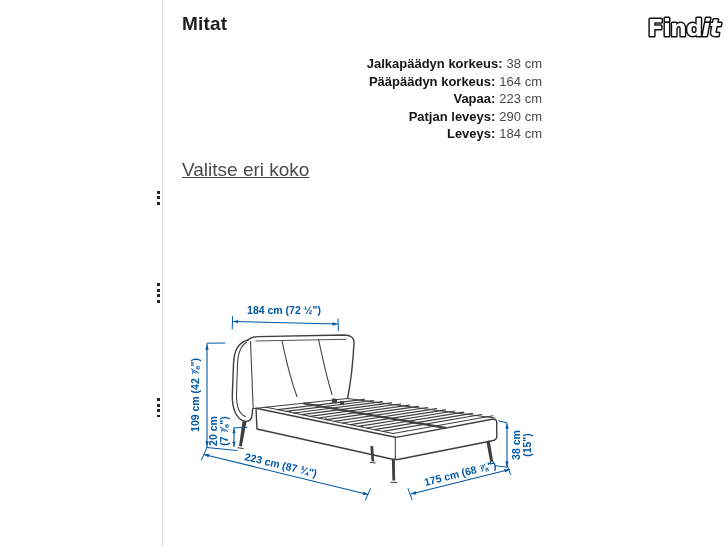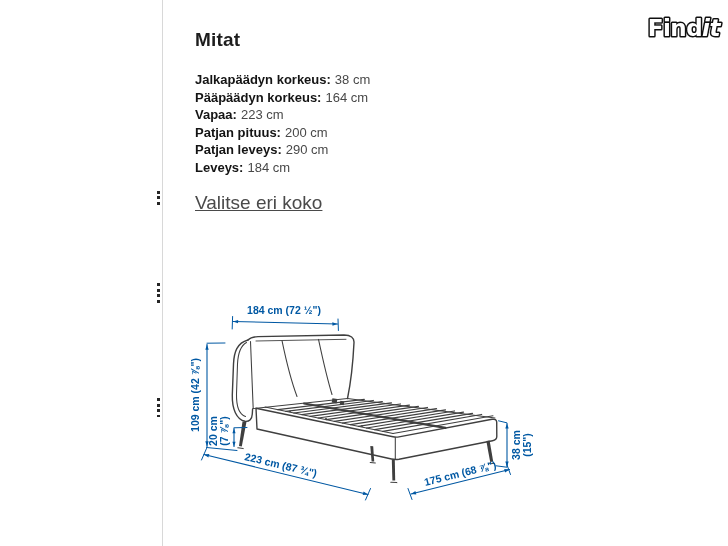--- a/index.html
+++ b/index.html
@@ -11,23 +11,23 @@
   .panel-border{position:absolute;left:162px;top:0;width:1px;height:546px;background:#d8d8d8;}
 
   
   .underlay-mark{position:absolute;left:157px;width:3px;
     background:repeating-linear-gradient(to bottom,#262626 0px,#262626 3px,transparent 3px,transparent 5.5px);}
   .m1{top:191px;height:16px;}
   .m2{top:283px;height:21px;}
   .m3{top:398px;height:19px;}
 
   
-  .panel{position:absolute;left:195px;top:13px;width:360px;margin-top:16px;}
+  .panel{position:absolute;left:182px;top:13px;width:360px;}
   .title{margin:0 0 18px 0;font-size:19px;font-weight:bold;color:#1d1d1d;letter-spacing:.2px;}
-  .specs{margin-top:20px;}
+  .specs{margin-top:20px;text-align:right;}
   .spec-row{font-size:13px;line-height:17.5px;color:#484848;white-space:nowrap;}
   .spec-row .lbl{font-weight:bold;color:#141414;}
   .spec-row .val{margin-left:4px;}
   .size-link{display:inline-block;margin-top:16px;font-size:19px;color:#4a4a4a;
     text-decoration:underline;cursor:pointer;}
 
   
   .logo{position:absolute;top:8px;right:2px;}
   .logo text{font-family:"DejaVu Sans","Liberation Sans",sans-serif;font-weight:bold;
     font-size:23px;fill:#ffffff;stroke:#101010;stroke-width:3px;
@@ -60,21 +60,20 @@
   <svg class="logo" width="80" height="40" viewBox="0 0 80 40">
     <text x="74" y="28" text-anchor="end"><tspan>Find</tspan><tspan class="it">it</tspan></text>
   </svg>
 
   <div class="panel">
     <h1 class="title">Mitat</h1>
     <div class="specs">
       <div class="spec-row"><span class="lbl">Jalkapäädyn korkeus:</span><span class="val">38 cm</span></div>
       <div class="spec-row"><span class="lbl">Pääpäädyn korkeus:</span><span class="val">164 cm</span></div>
       <div class="spec-row"><span class="lbl">Vapaa:</span><span class="val">223 cm</span></div>
-      <div class="spec-row"><span class="lbl">Patjan pituus:</span><span class="val">200 cm</span></div>
       <div class="spec-row"><span class="lbl">Patjan leveys:</span><span class="val">290 cm</span></div>
       <div class="spec-row"><span class="lbl">Leveys:</span><span class="val">184 cm</span></div>
     </div>
     <a class="size-link">Valitse eri koko</a>
   </div>
 
   <svg class="diagram" width="360" height="222" viewBox="0 0 360 222">
 
     <g class="bed">
 

